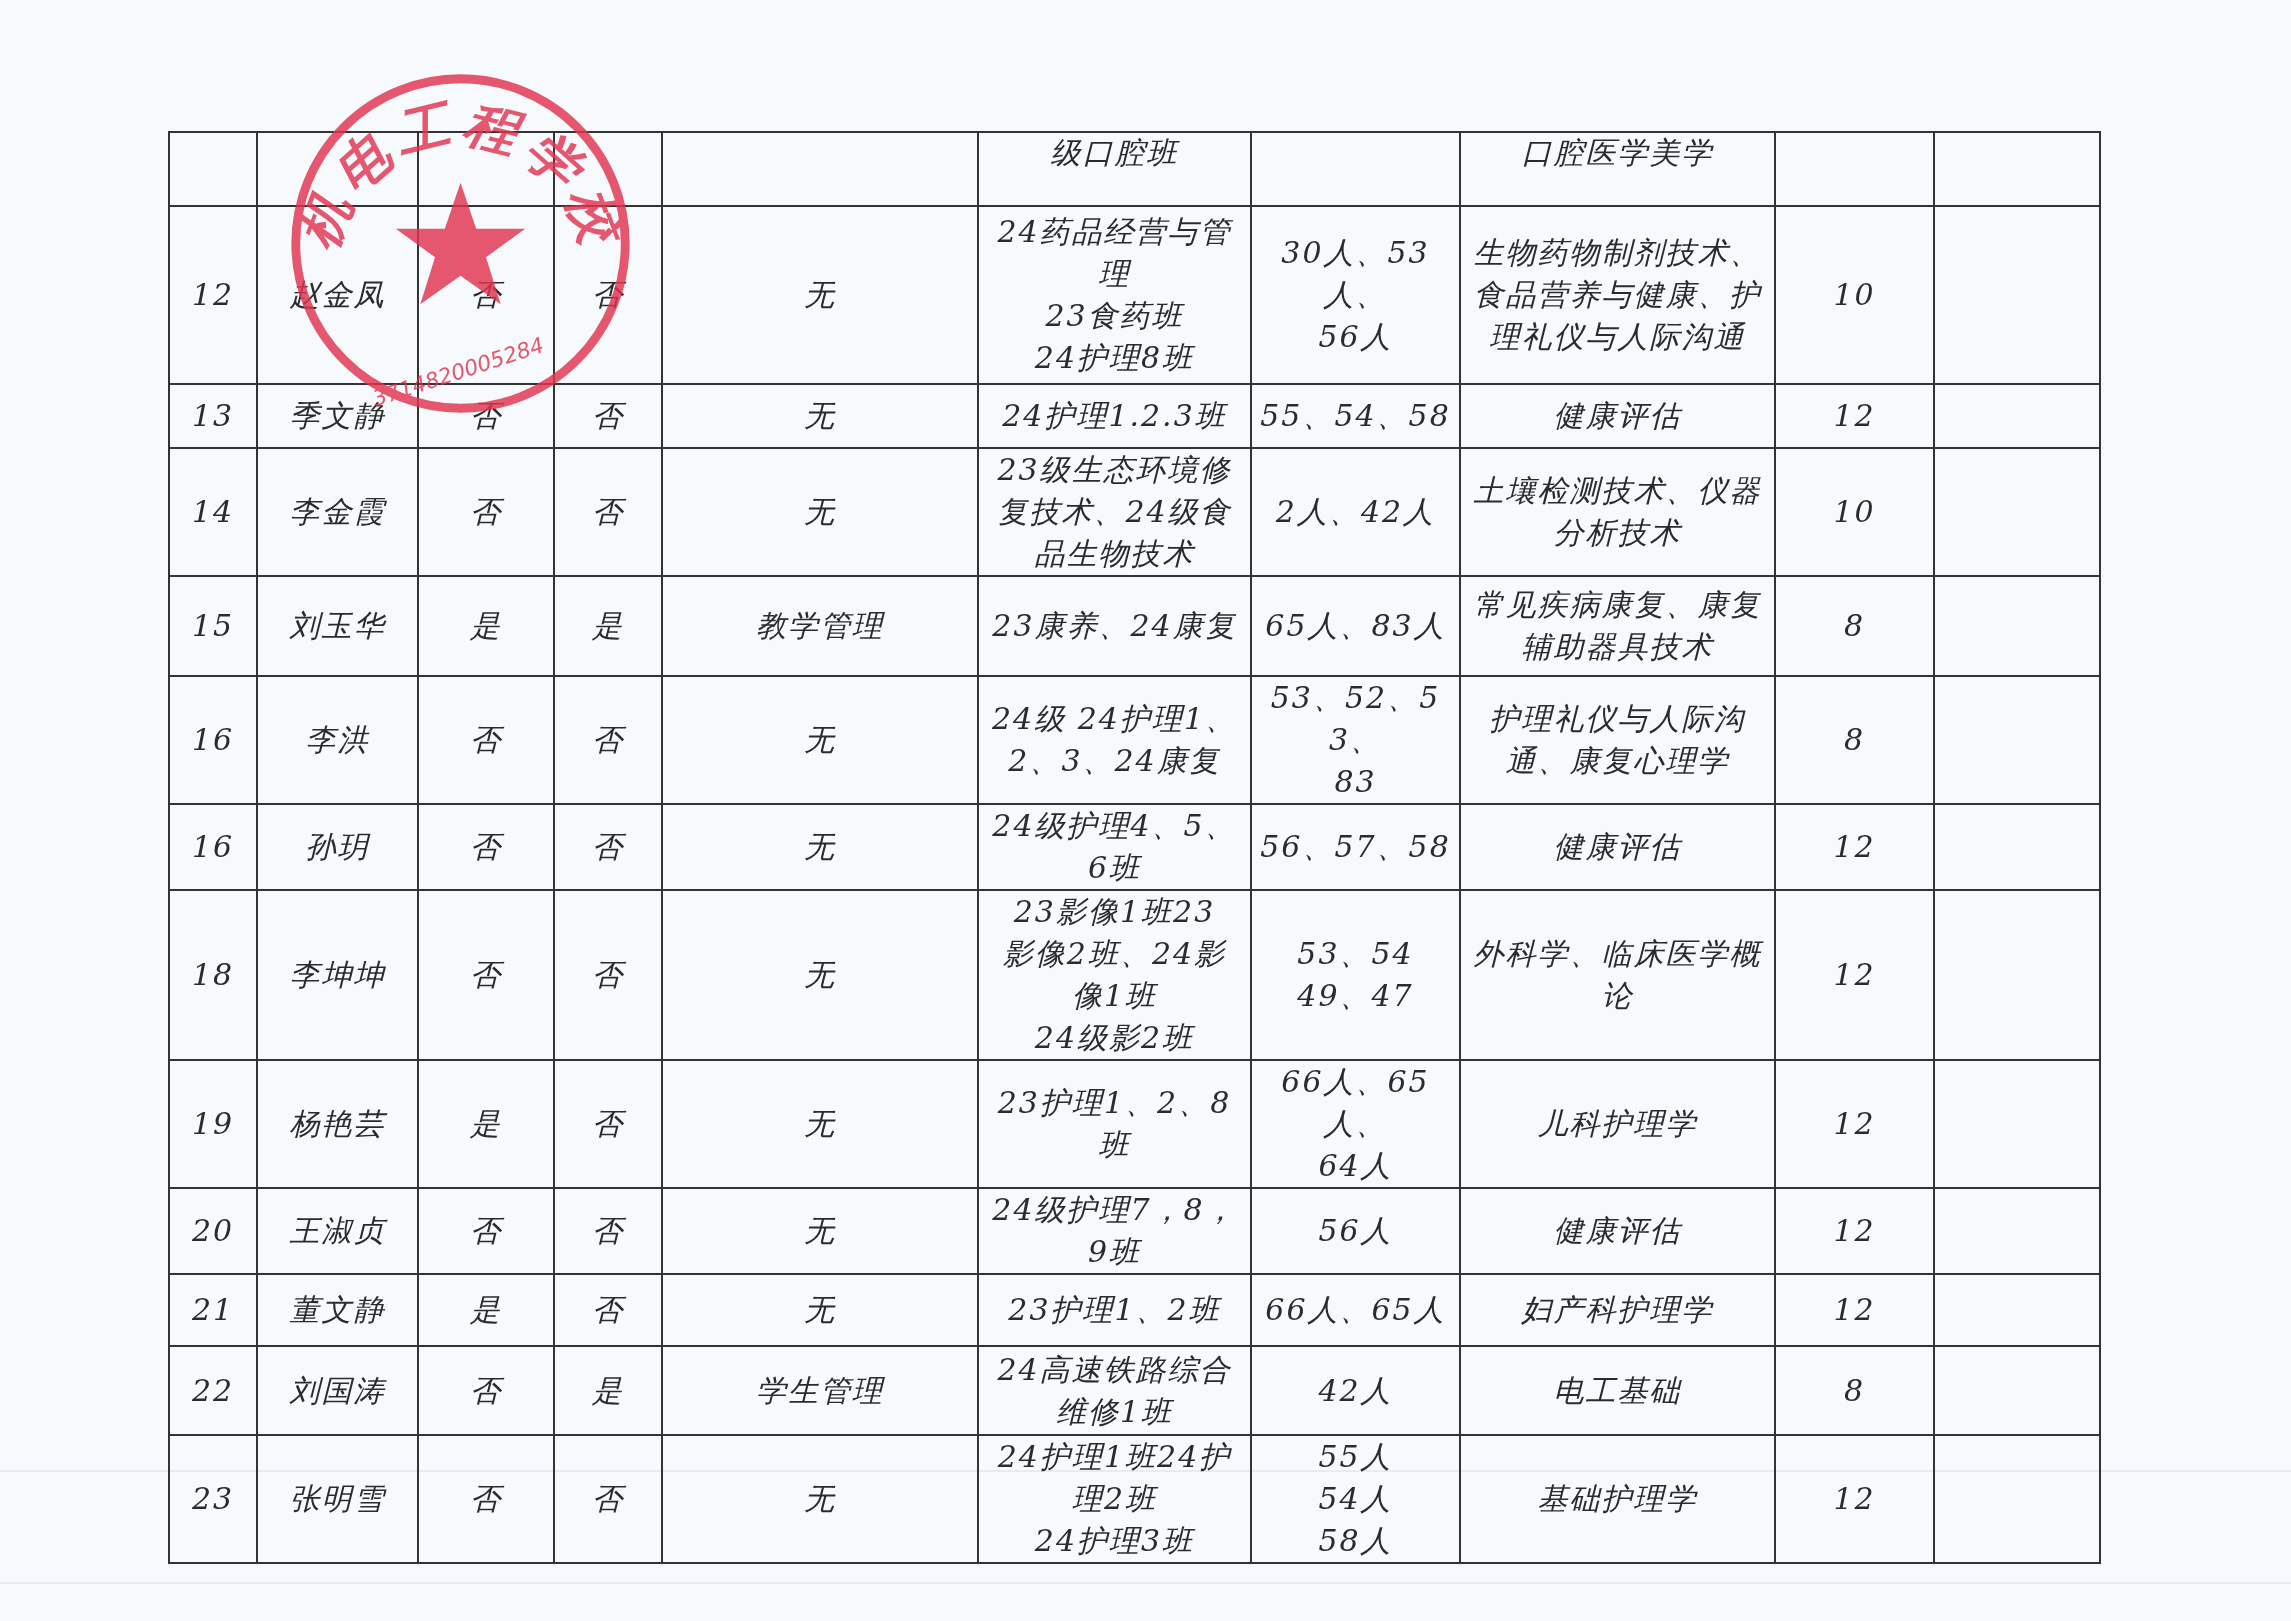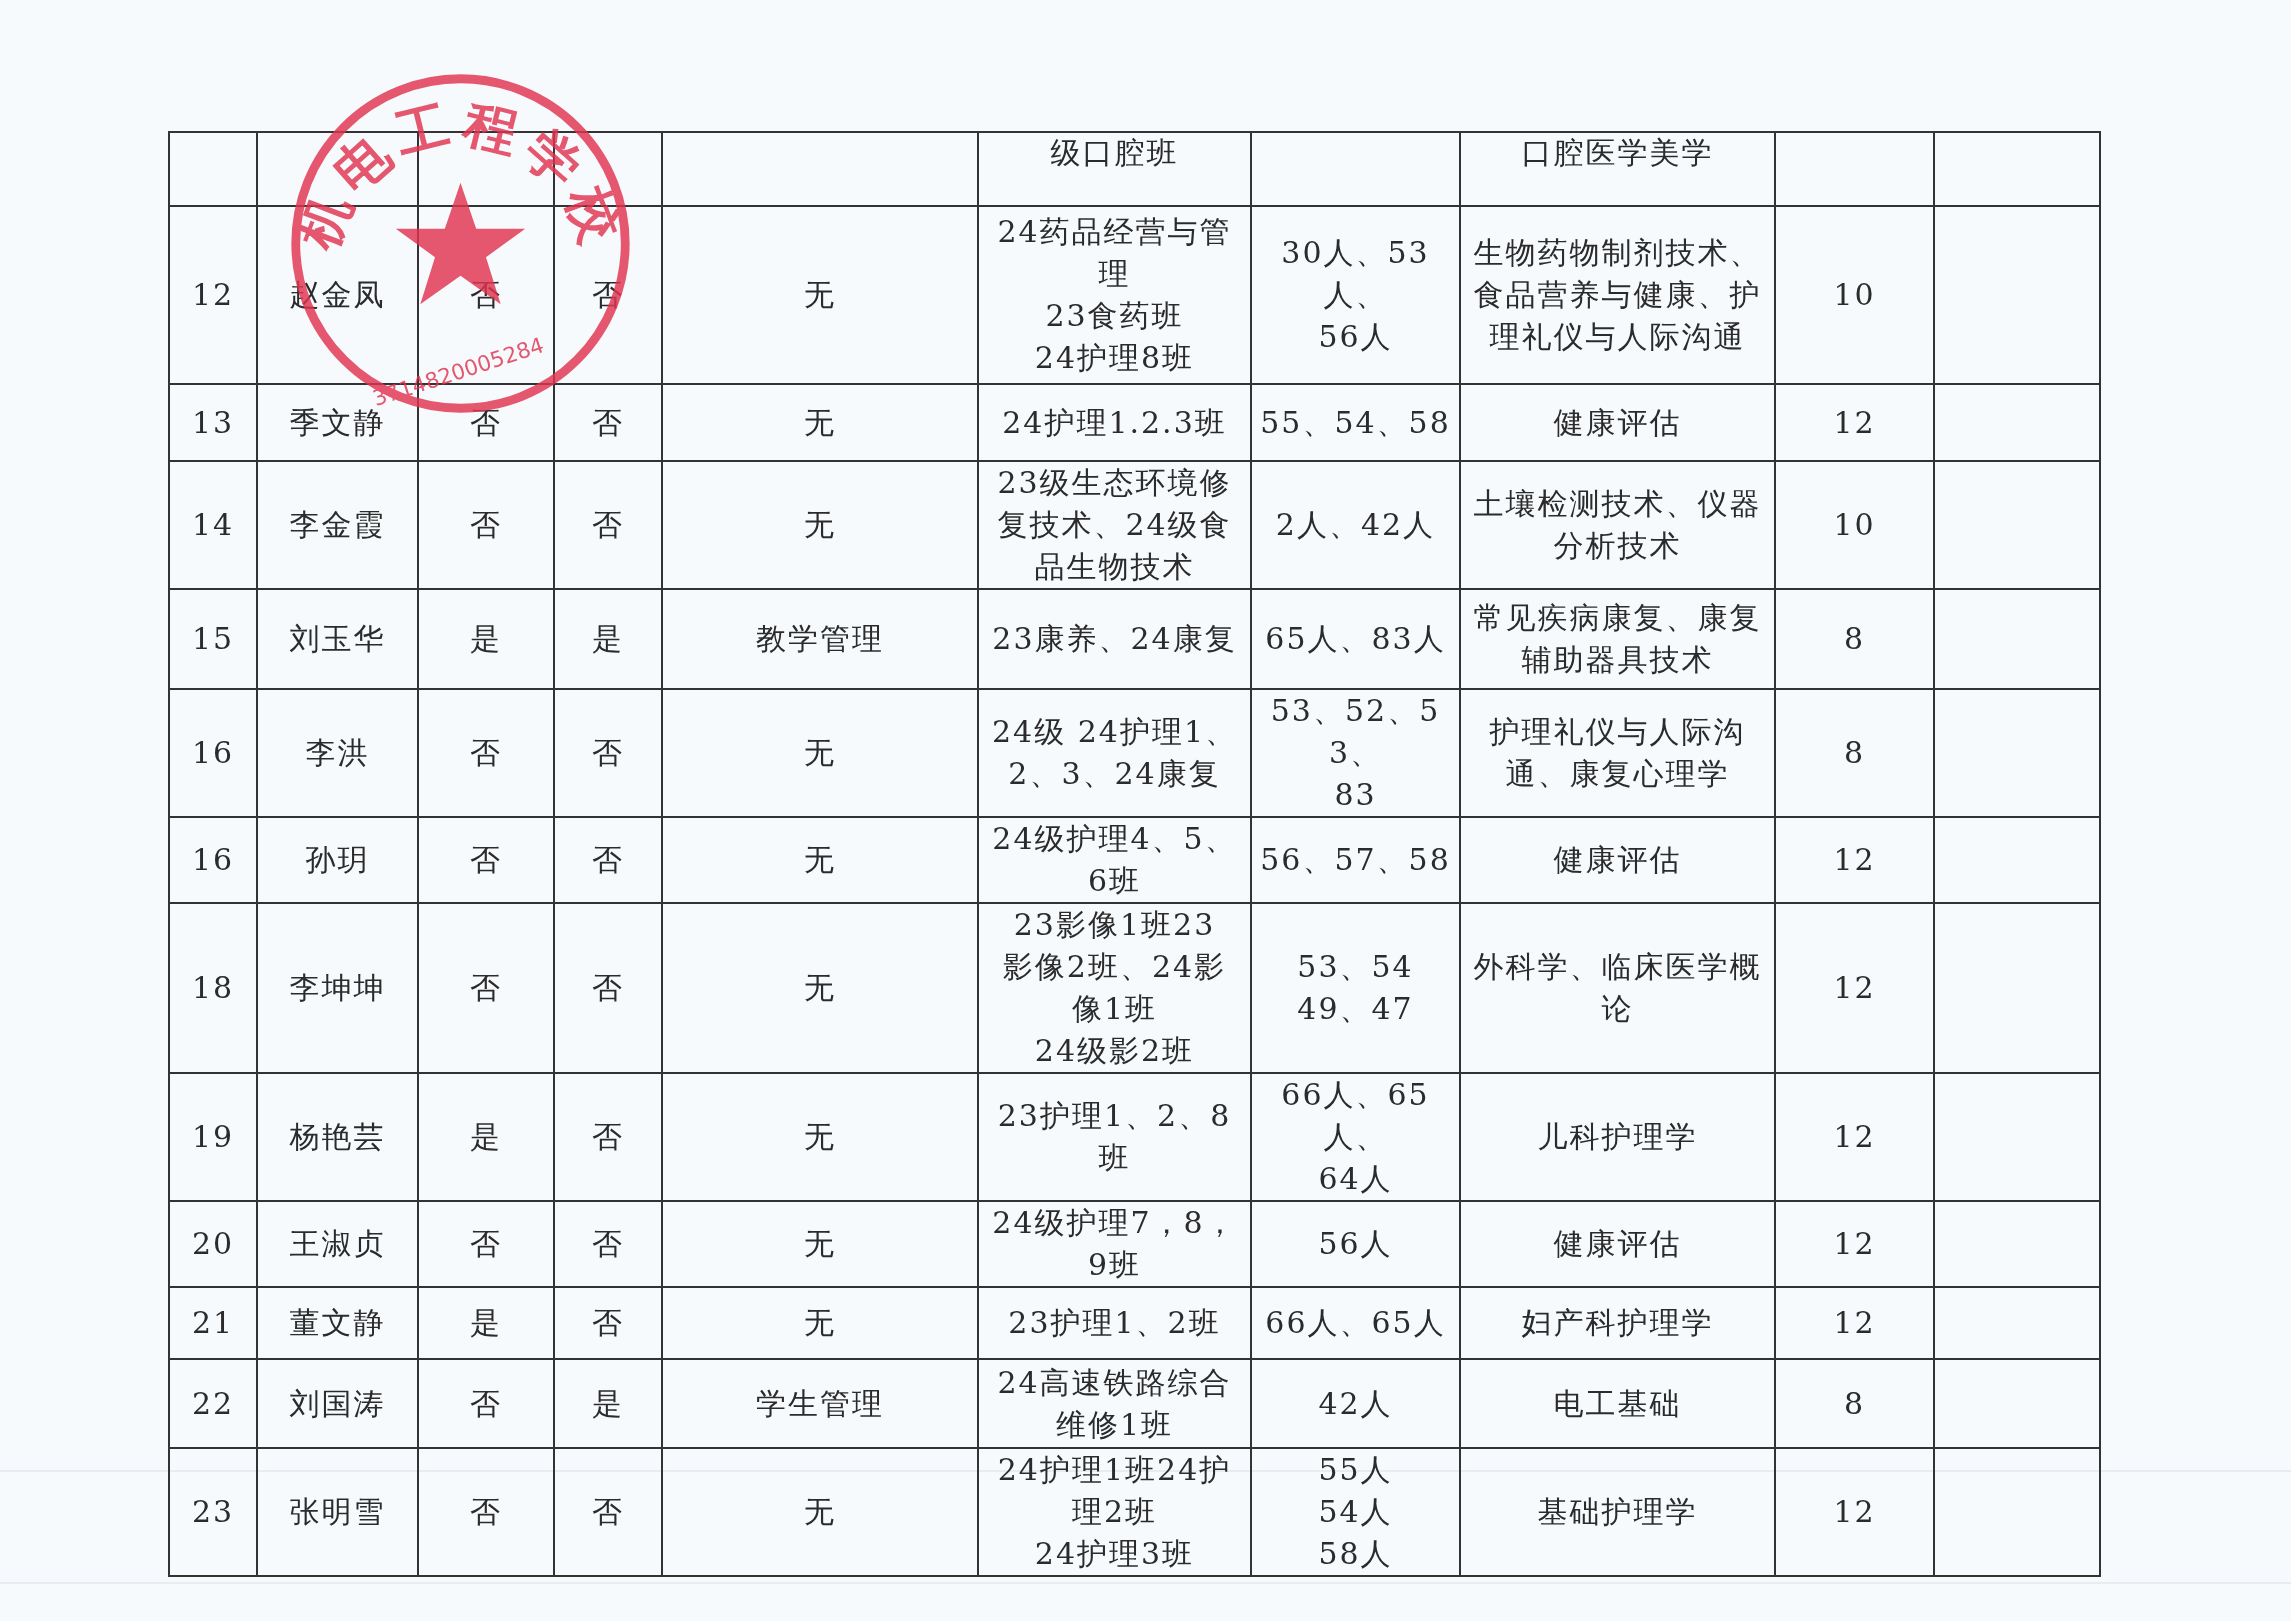--- a/index.html
+++ b/index.html
@@ -3,21 +3,21 @@
 <meta charset="utf-8">
 <style>
   html, body { margin:0; padding:0; }
   body {
     width:2292px; height:1621px; overflow:hidden;
     background:#f6f9fc;
     font-family:"DejaVu Serif", "Liberation Serif", serif;
     color:#2b2b2b;
     position:relative;
   }
-  .page { position:absolute; left:0; top:0; width:2292px; height:1621px; background:#f7fafd; }
+  .page { position:absolute; left:0; top:0; width:2292px; height:1621px; background:#f7fafd;font-style:italic; }
   table.roster {
     position:absolute; left:168px; top:131px;
     border-collapse:collapse; table-layout:fixed;
     width:1930px;
   }
   table.roster td {
     border:2px solid #333;
     text-align:center; vertical-align:middle;
     font-size:30px; line-height:42px;
     padding:0 5.9px;
@@ -76,21 +76,21 @@
 23食药班
 24护理8班</td>
         <td>30人、53人、
 56人</td>
         <td>生物药物制剂技术、
 食品营养与健康、护
 理礼仪与人际沟通</td>
         <td class="num">10</td>
         <td></td>
       </tr>
-      <tr style="height:77px">
+      <tr style="height:64px">
         <td class="num">13</td>
         <td>季文静</td>
         <td>否</td>
         <td>否</td>
         <td>无</td>
         <td>24护理1.2.3班</td>
         <td>55、54、58</td>
         <td>健康评估</td>
         <td class="num">12</td>
         <td></td>

